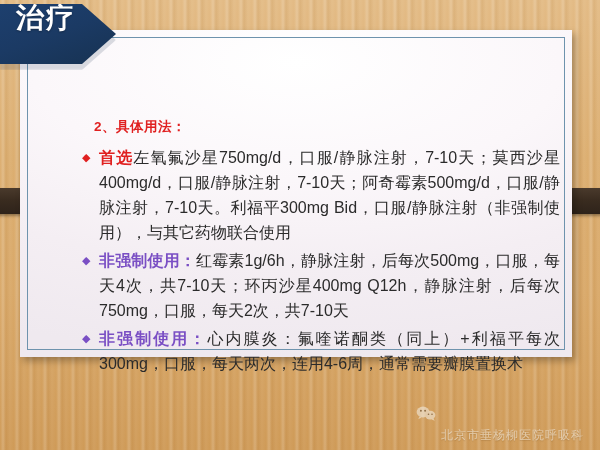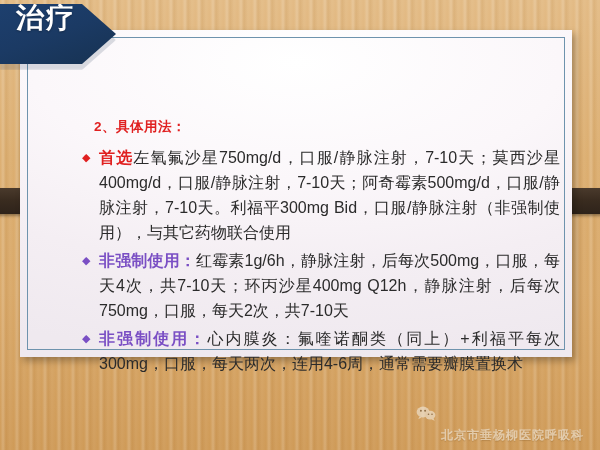--- a/index.html
+++ b/index.html
@@ -104,21 +104,21 @@
     letter-spacing:0.2px;
   }
 
   
   #watermark {
     position:absolute; right:16px; bottom:6px; z-index:7;
     display:flex; align-items:center; gap:5px;
     opacity:0.55;
   }
   #watermark .wm-text {
-    font-size:12px; color:#f2efe8; font-weight:700; letter-spacing:1px;
+    font-size:12px; color:#f2efe8; font-weight:400; letter-spacing:1px;
     text-shadow:0 1px 1px rgba(120,80,30,0.5);
     margin-top:44px;
   }
   .wechat-icon { display:block; }
 </style>
 </head>
 <body>
 
 <div id="slide">
 

